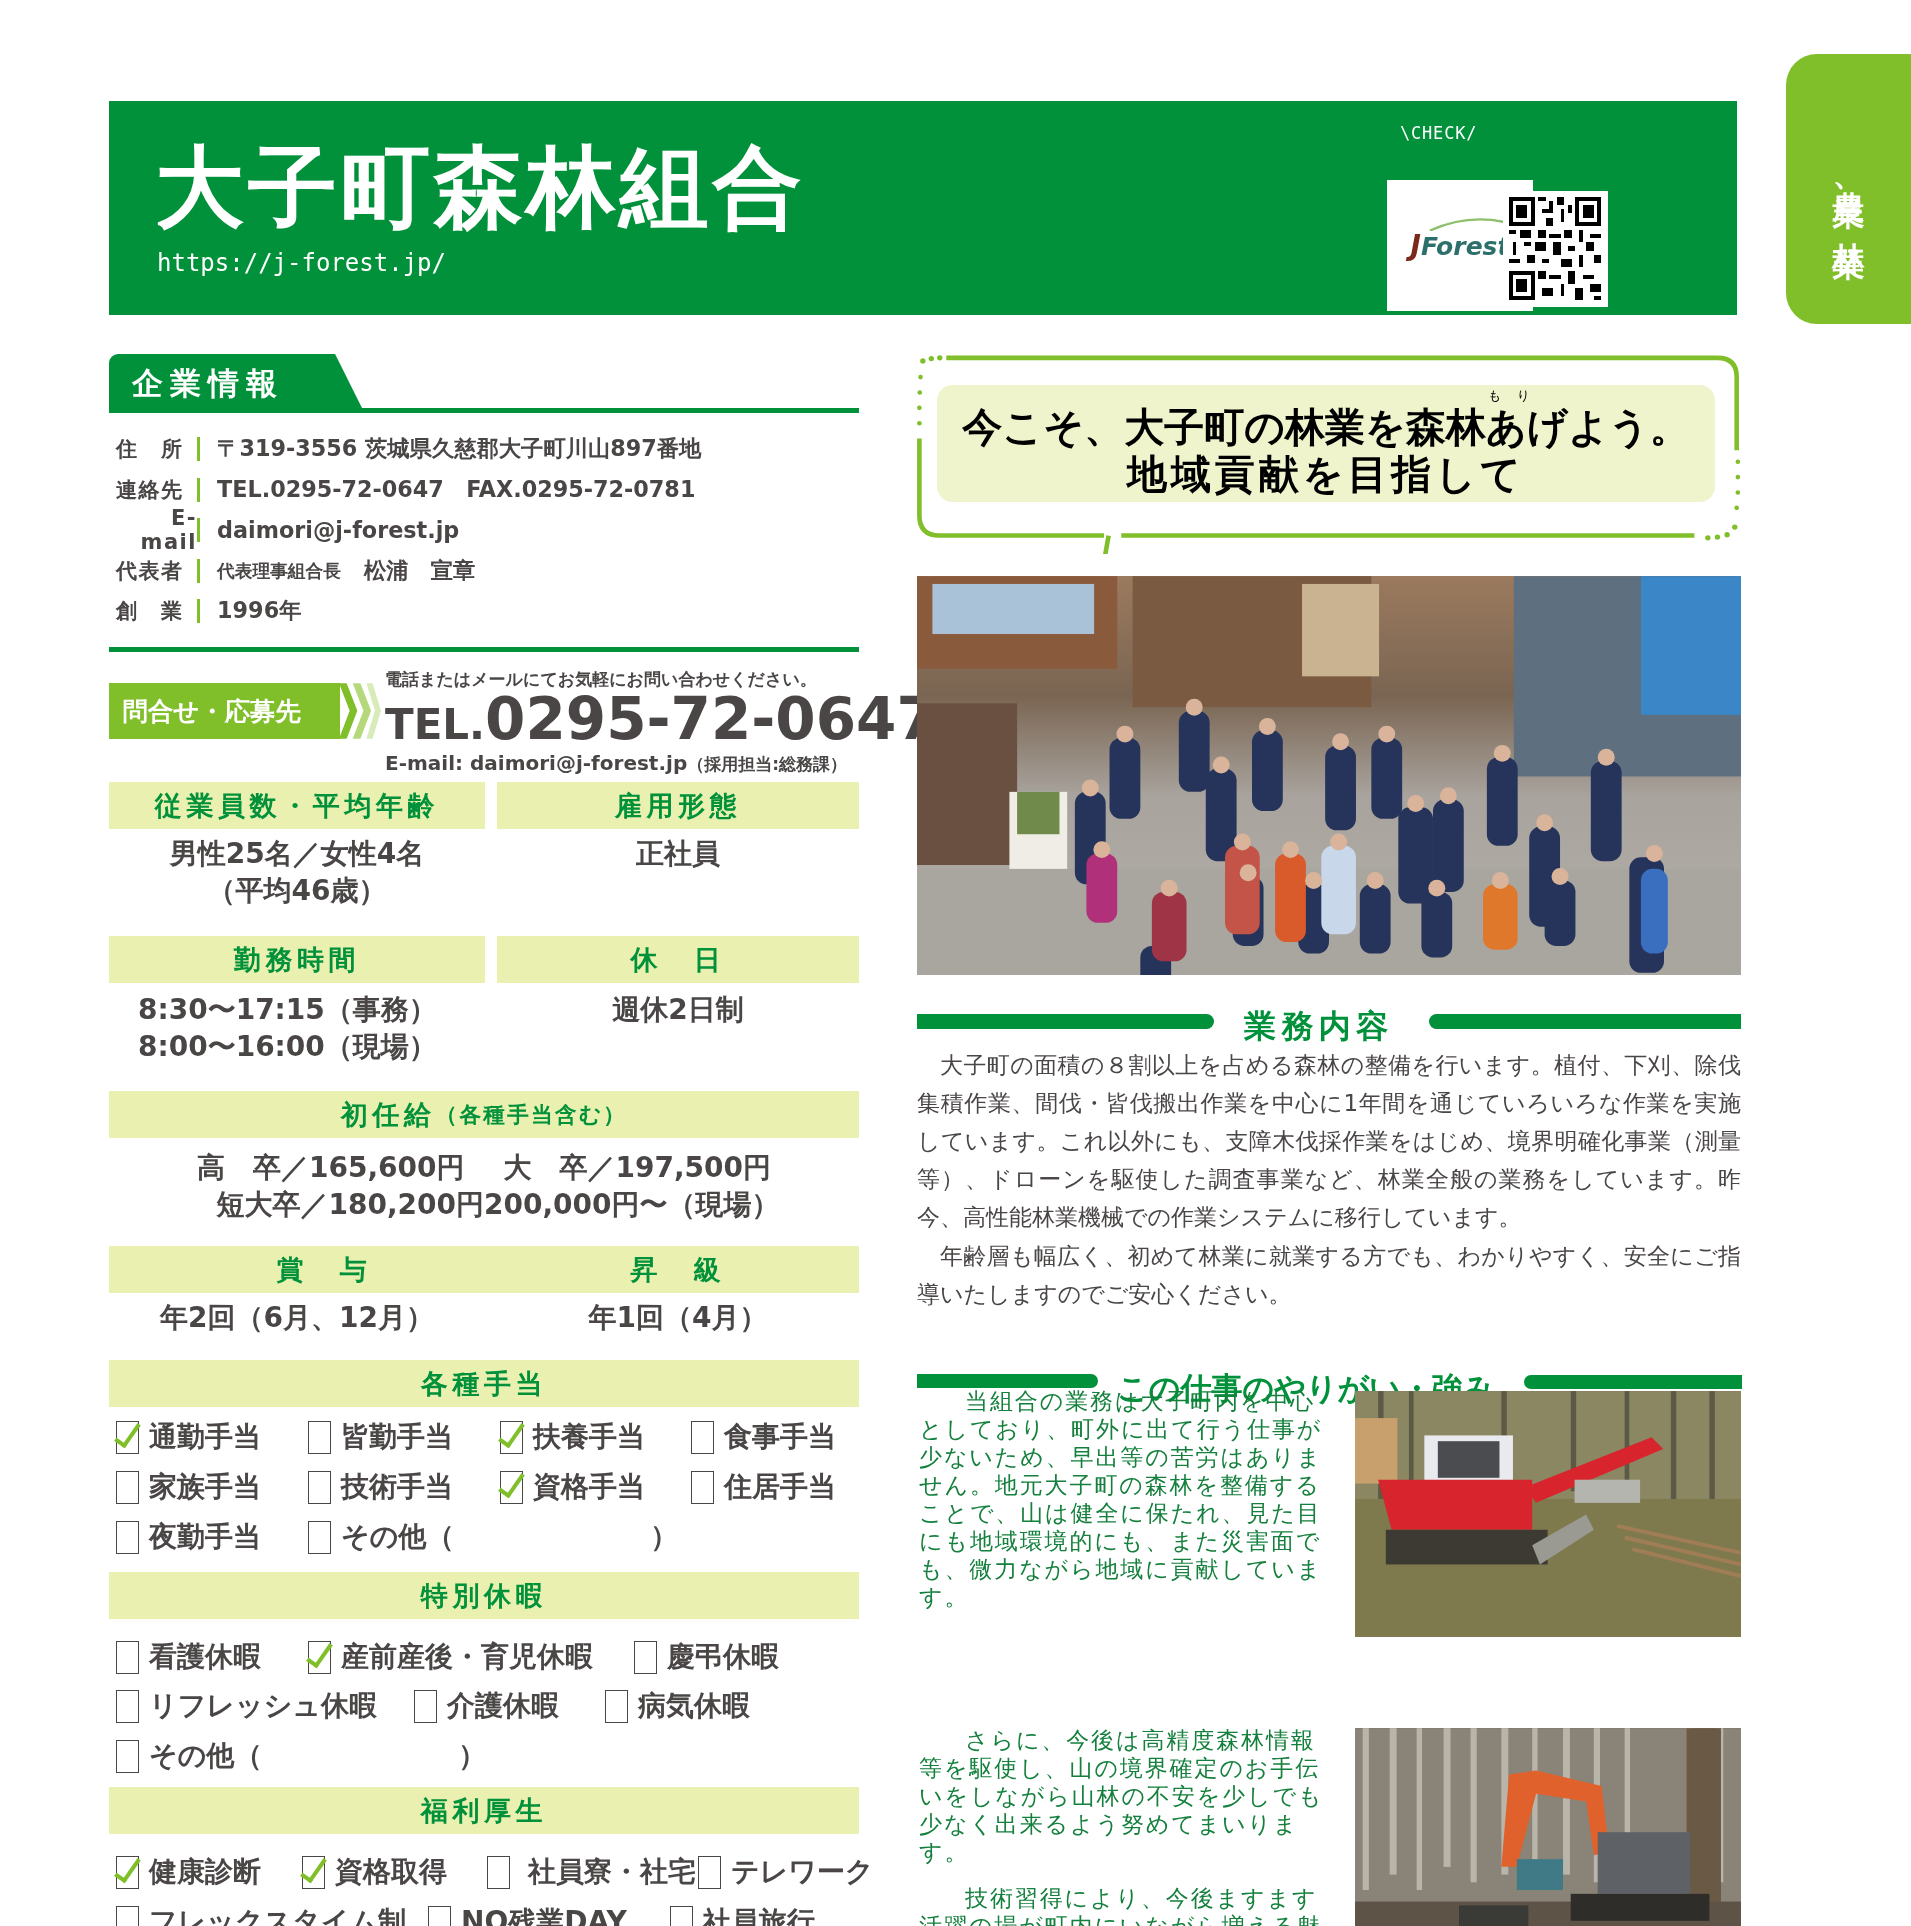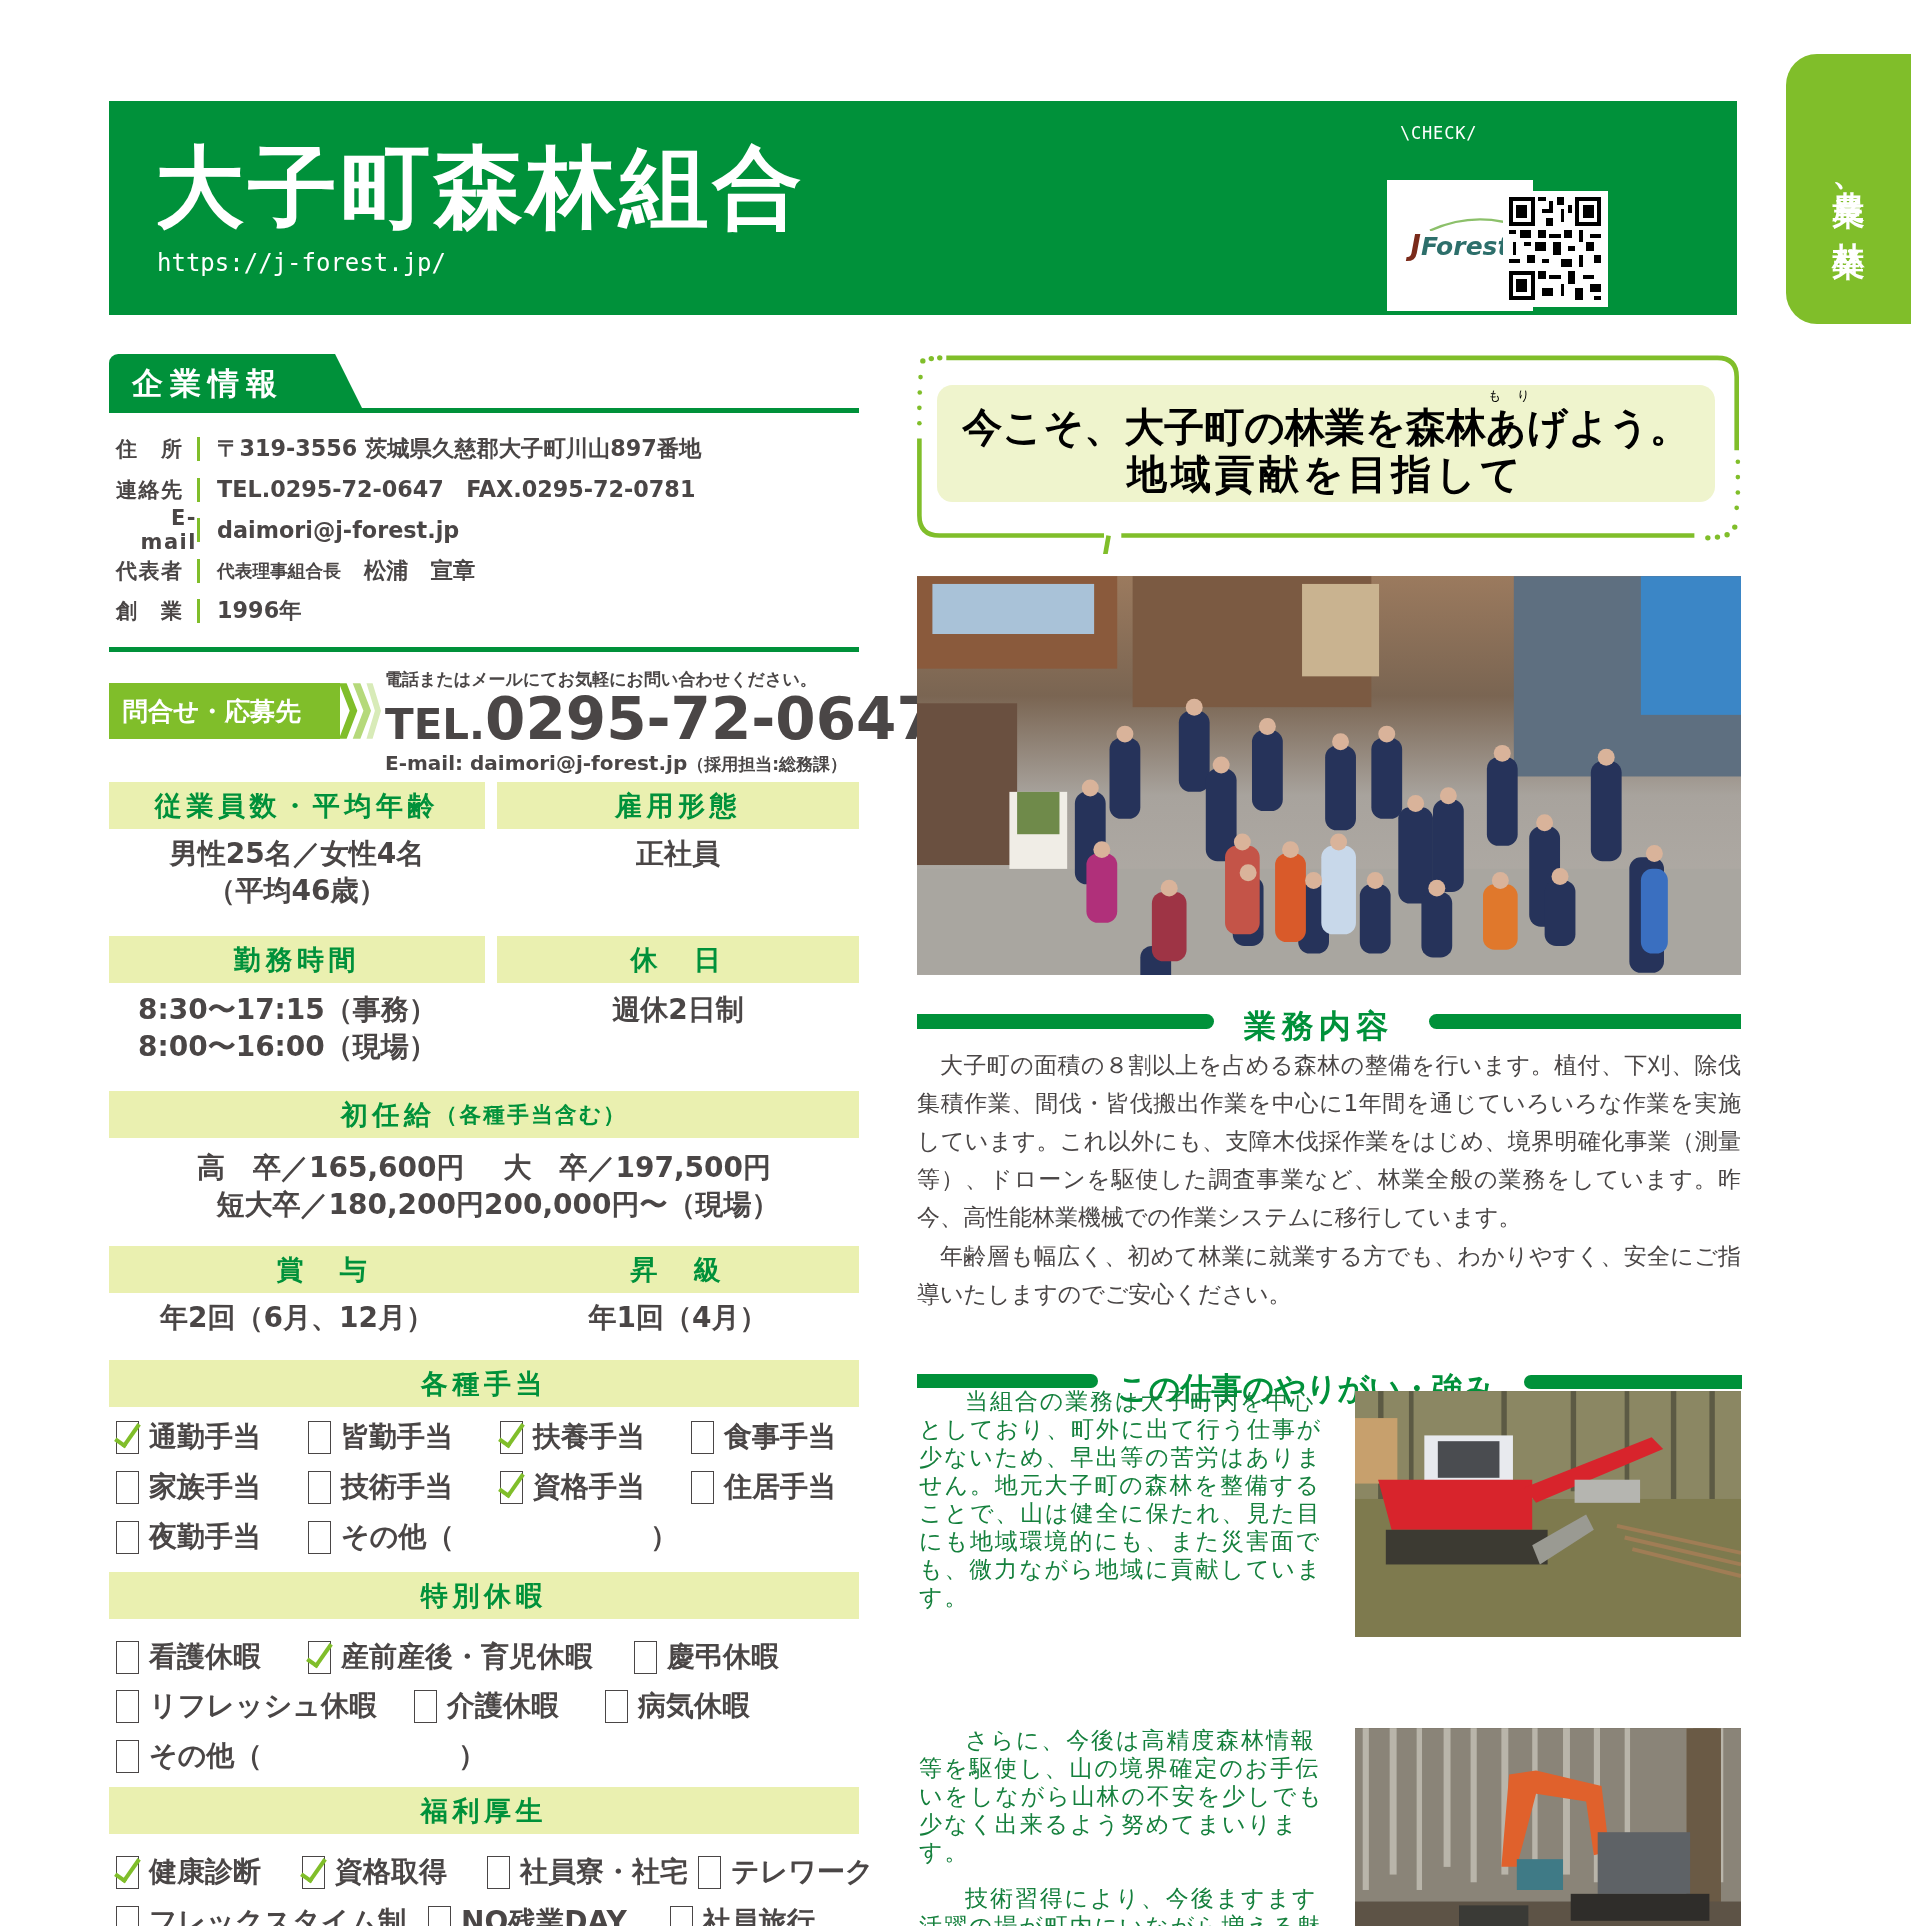--- a/index.html
+++ b/index.html
@@ -270,21 +270,21 @@
 
 <div class="cell-head" style="left:109px;top:1787px;width:750px;">福利厚生</div>
 <div class="check-item" style="left:116px;top:1853px;">
     <span class="box checked"></span>
     <span style="font-size:28px;font-weight:bold;">健康診断</span>
   </div>
 <div class="check-item" style="left:302px;top:1853px;">
     <span class="box checked"></span>
     <span style="font-size:28px;font-weight:bold;">資格取得</span>
   </div>
-<div class="check-item" style="left:487px;top:1853px;">
+<div class="check-item" style="left:487px;top:1853px;gap:8px;">
     <span class="box"></span>
     <span style="font-size:28px;font-weight:bold;">社員寮・社宅</span>
   </div>
 <div class="check-item" style="left:698px;top:1853px;">
     <span class="box"></span>
     <span style="font-size:28px;font-weight:bold;">テレワーク</span>
   </div>
 
 <div class="check-item" style="left:116px;top:1903px;">
     <span class="box"></span>

